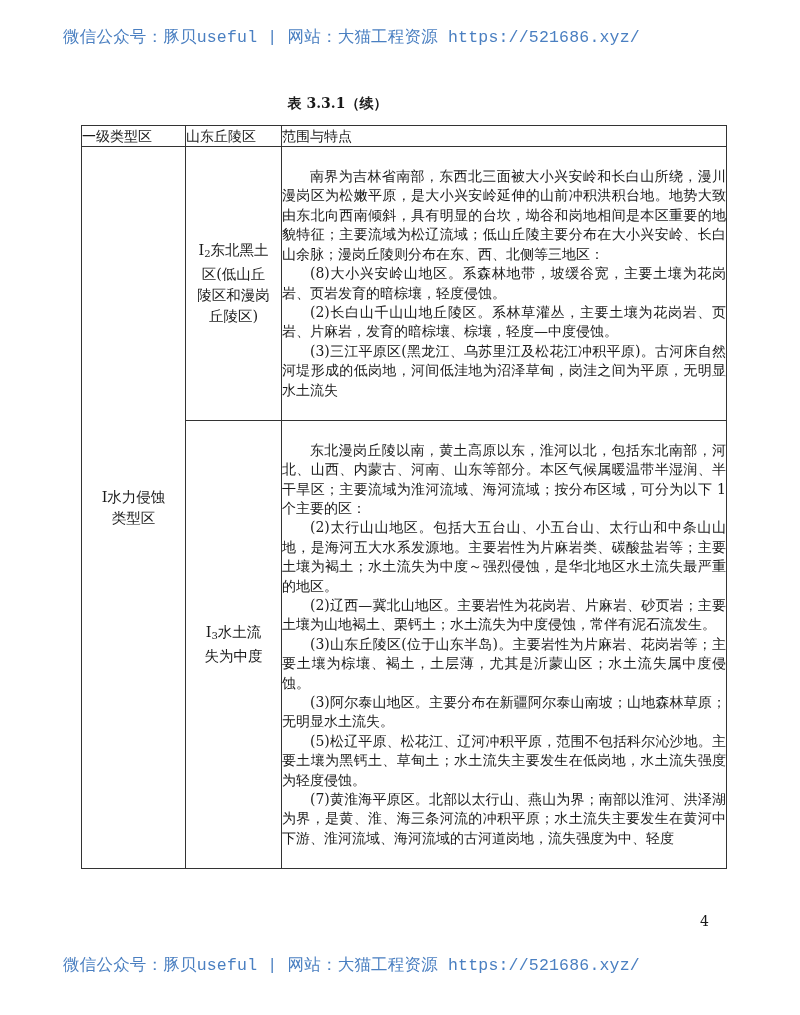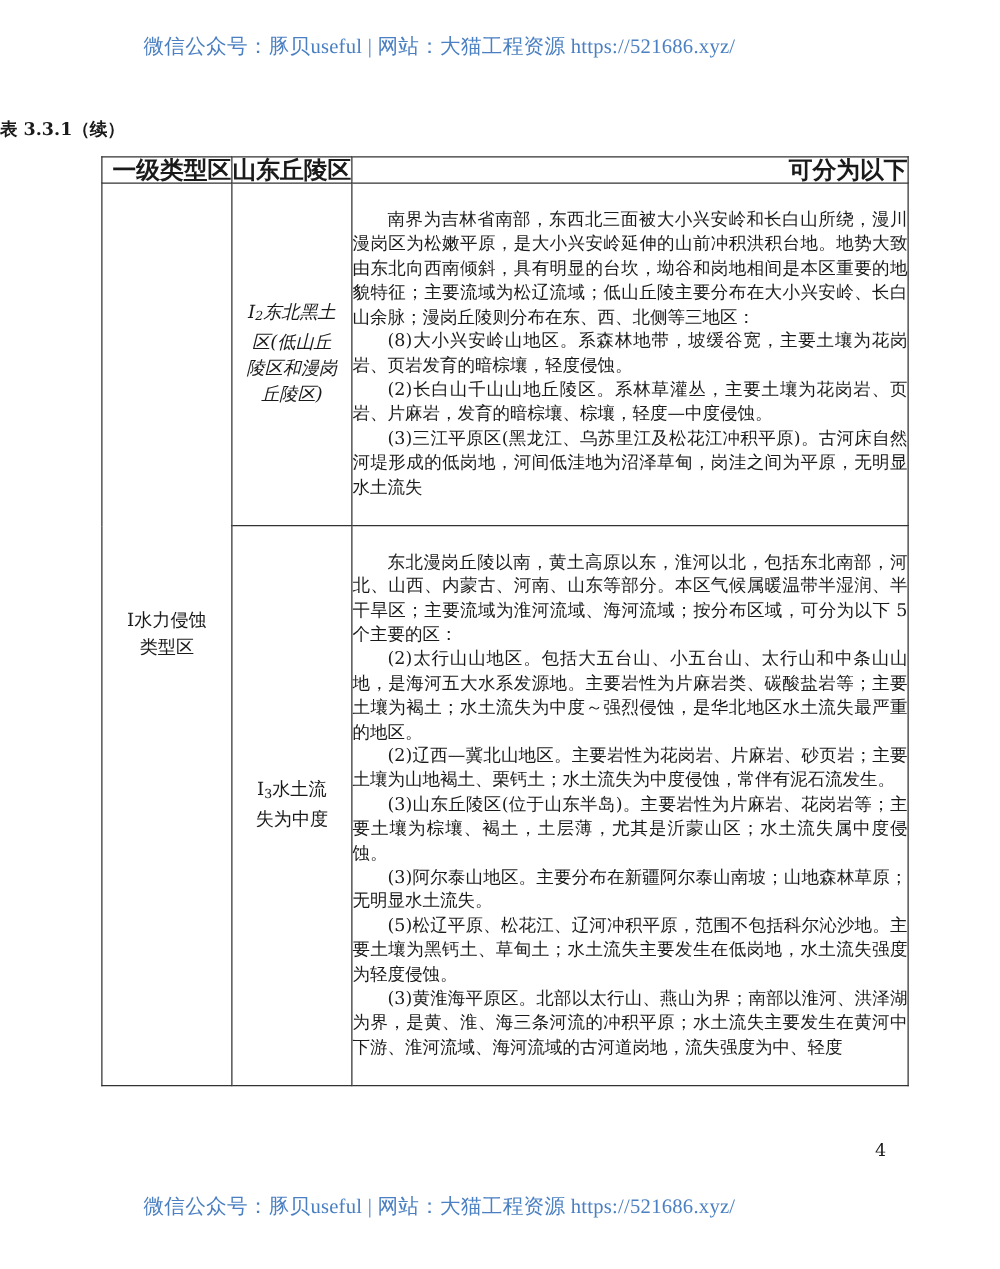--- a/index.html
+++ b/index.html
@@ -1,28 +1,28 @@
 <!DOCTYPE html>
 <html><head>
 <meta charset="utf-8">
 <style>
   html, body { margin: 0; padding: 0; background: #ffffff; }
   body { width: 800px; height: 1015px; position: relative; overflow: hidden;
          font-family: "DejaVu Serif", "Liberation Serif", serif; color: #1a1a1a; }
   .watermark { position: absolute; left: 0; width: 703px; text-align: center;
-               font-family: Liberation Serif, serif;
+               font-family: Liberation Mono, monospace;
                font-size: 16.5px; color: #4a7fc1; letter-spacing: 0.2px; white-space: nowrap; }
   .watermark.top { top: 26px; }
   .watermark.bottom { top: 954px; }
-  .caption { position: absolute; top: 95px; left: 0; width: 675px; text-align: left;
+  .caption { position: absolute; top: 95px; left: 0; width: 675px; text-align: center;
              font-size: 14px; font-weight: bold; }
   table.doc { position: absolute; left: 81px; top: 125px; width: 646px;
               border-collapse: collapse; table-layout: fixed; font-size: 14px; line-height: 19.4px; }
   table.doc td, table.doc th { border: 1.3px solid #333; padding: 0; vertical-align: middle; }
-  table.doc th { font-weight: bold; text-align: right; height: 20px; line-height: 20px; font-size: 19px; }
+  table.doc th { font-weight: normal; text-align: left; height: 20px; line-height: 20px; font-size: 14px; }
   .c1 { width: 104px; } .c2 { width: 96px; }
   td.lvl { text-align: center; font-size: 14.5px; line-height: 21px; padding: 0 6px; }
   td.desc { padding: 2px 5px 3px 6px; text-align: justify; }
   td.desc p { margin: 0; text-indent: 2em; }
   .sub { font-size: 10px; vertical-align: -2px; }
   .pagenum { position: absolute; top: 913px; left: 700px; font-size: 14px; }
 </style>
 </head>
 <body>
 
@@ -33,46 +33,46 @@
 <table class="doc">
   <colgroup>
       <col class="c1">
       <col class="c2">
       <col>
     </colgroup>
   <tbody>
       <tr>
     <th>一级类型区</th>
     <th>山东丘陵区</th>
-    <th>可分为以下</th>
+    <th>范围与特点</th>
   </tr>
   <tr style="height:274px;">
     <td class="lvl" rowspan="2" style="padding:0 14px;">Ⅰ水力侵蚀类型区</td>
-    <td class="lvl" style="padding:0 10px;font-style:italic;">
+    <td class="lvl" style="padding:0 10px;">
       <span>Ⅰ</span><span class="sub">2</span><span>东北黑土区(低山丘陵区和漫岗丘陵区)</span>
     </td>
     <td class="desc">
       <p>南界为吉林省南部，东西北三面被大小兴安岭和长白山所绕，漫川漫岗区为松嫩平原，是大小兴安岭延伸的山前冲积洪积台地。地势大致由东北向西南倾斜，具有明显的台坎，坳谷和岗地相间是本区重要的地貌特征；主要流域为松辽流域；低山丘陵主要分布在大小兴安岭、长白山余脉；漫岗丘陵则分布在东、西、北侧等三地区：</p>
       <p>(8)大小兴安岭山地区。系森林地带，坡缓谷宽，主要土壤为花岗岩、页岩发育的暗棕壤，轻度侵蚀。</p>
       <p>(2)长白山千山山地丘陵区。系林草灌丛，主要土壤为花岗岩、页岩、片麻岩，发育的暗棕壤、棕壤，轻度—中度侵蚀。</p>
       <p>(3)三江平原区(黑龙江、乌苏里江及松花江冲积平原)。古河床自然河堤形成的低岗地，河间低洼地为沼泽草甸，岗洼之间为平原，无明显水土流失</p>
     </td>
   </tr>
   <tr style="height:448px;">
     <td class="lvl" style="padding:0 14px;">
       <span>Ⅰ</span><span class="sub">3</span><span>水土流失为中度</span>
     </td>
     <td class="desc">
-      <p>东北漫岗丘陵以南，黄土高原以东，淮河以北，包括东北南部，河北、山西、内蒙古、河南、山东等部分。本区气候属暖温带半湿润、半干旱区；主要流域为淮河流域、海河流域；按分布区域，可分为以下 5 个主要的区：</p>
+      <p>东北漫岗丘陵以南，黄土高原以东，淮河以北，包括东北南部，河北、山西、内蒙古、河南、山东等部分。本区气候属暖温带半湿润、半干旱区；主要流域为淮河流域、海河流域；按分布区域，可分为以下 1 个主要的区：</p>
       <p>(2)太行山山地区。包括大五台山、小五台山、太行山和中条山山地，是海河五大水系发源地。主要岩性为片麻岩类、碳酸盐岩等；主要土壤为褐土；水土流失为中度～强烈侵蚀，是华北地区水土流失最严重的地区。</p>
       <p>(2)辽西—冀北山地区。主要岩性为花岗岩、片麻岩、砂页岩；主要土壤为山地褐土、栗钙土；水土流失为中度侵蚀，常伴有泥石流发生。</p>
       <p>(3)山东丘陵区(位于山东半岛)。主要岩性为片麻岩、花岗岩等；主要土壤为棕壤、褐土，土层薄，尤其是沂蒙山区；水土流失属中度侵蚀。</p>
       <p>(3)阿尔泰山地区。主要分布在新疆阿尔泰山南坡；山地森林草原；无明显水土流失。</p>
       <p>(5)松辽平原、松花江、辽河冲积平原，范围不包括科尔沁沙地。主要土壤为黑钙土、草甸土；水土流失主要发生在低岗地，水土流失强度为轻度侵蚀。</p>
-      <p>(3)黄淮海平原区。北部以太行山、燕山为界；南部以淮河、洪泽湖为界，是黄、淮、海三条河流的冲积平原；水土流失主要发生在黄河中下游、淮河流域、海河流域的古河道岗地，流失强度为中、轻度</p>
+      <p>(7)黄淮海平原区。北部以太行山、燕山为界；南部以淮河、洪泽湖为界，是黄、淮、海三条河流的冲积平原；水土流失主要发生在黄河中下游、淮河流域、海河流域的古河道岗地，流失强度为中、轻度</p>
     </td>
   </tr>
 </tbody>
   </table>
 
 <div class="pagenum">4</div>
 
 <div class="watermark bottom">微信公众号：豚贝useful | 网站：大猫工程资源 https://521686.xyz/</div>
 
 </body></html>

